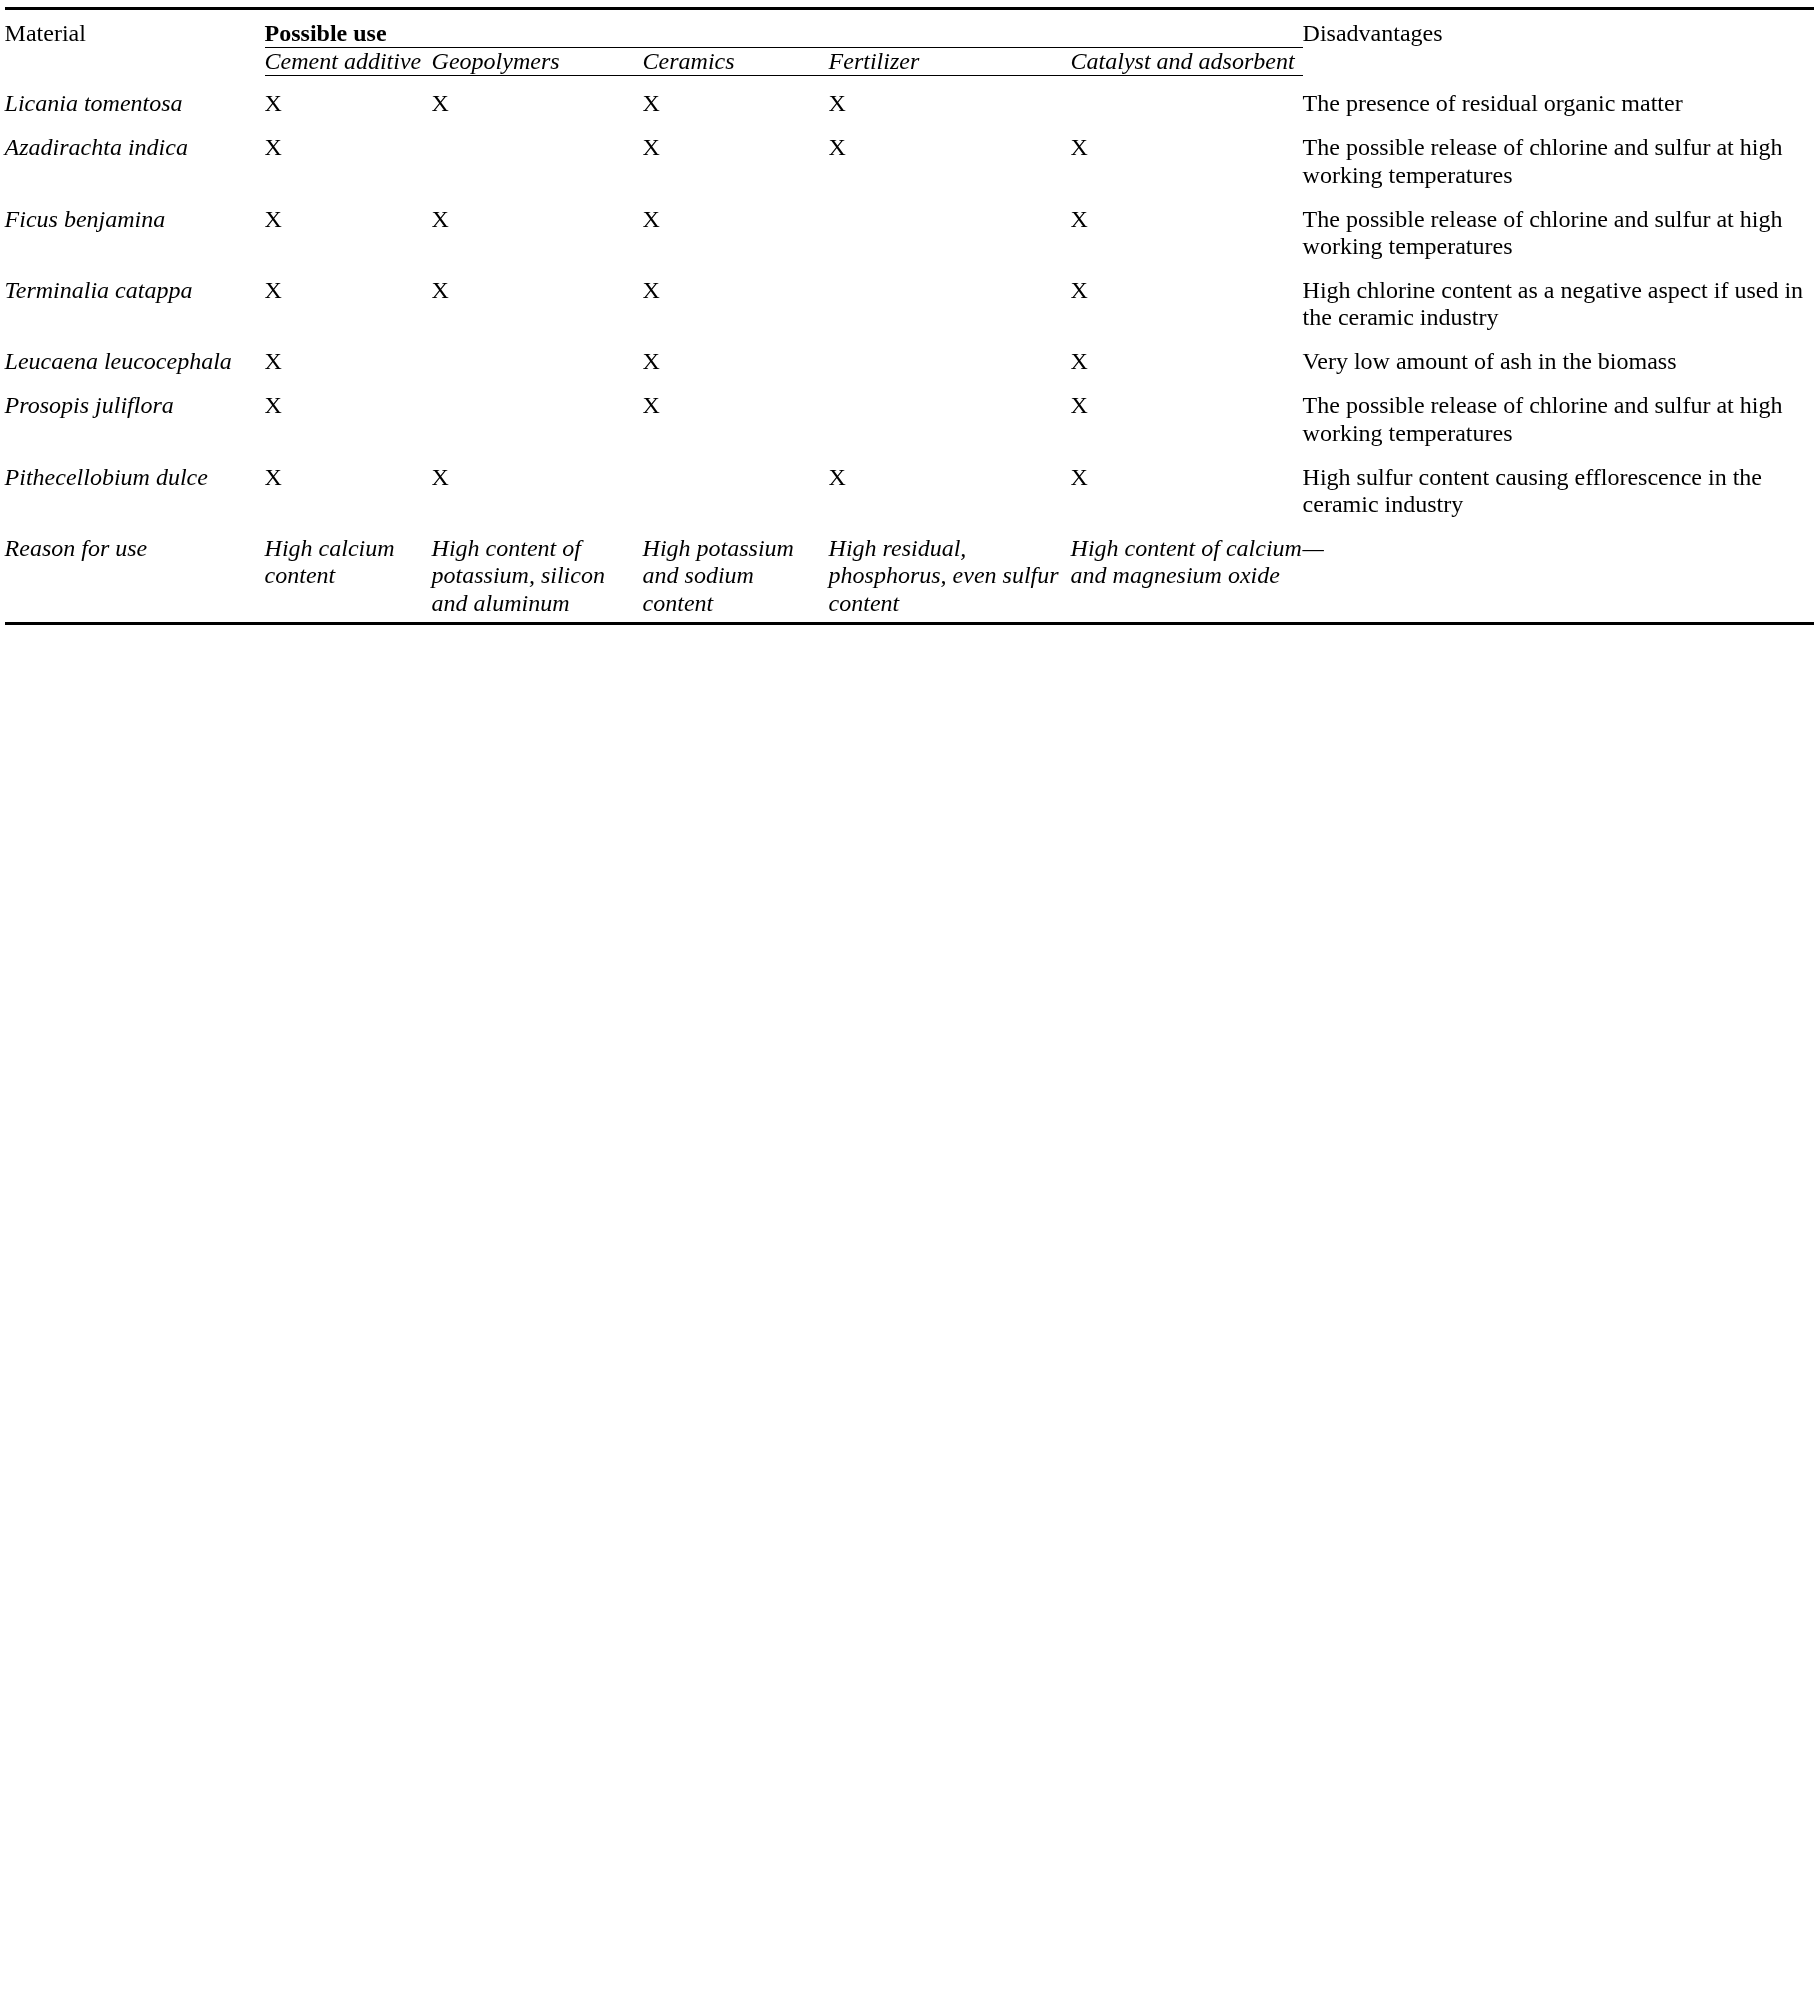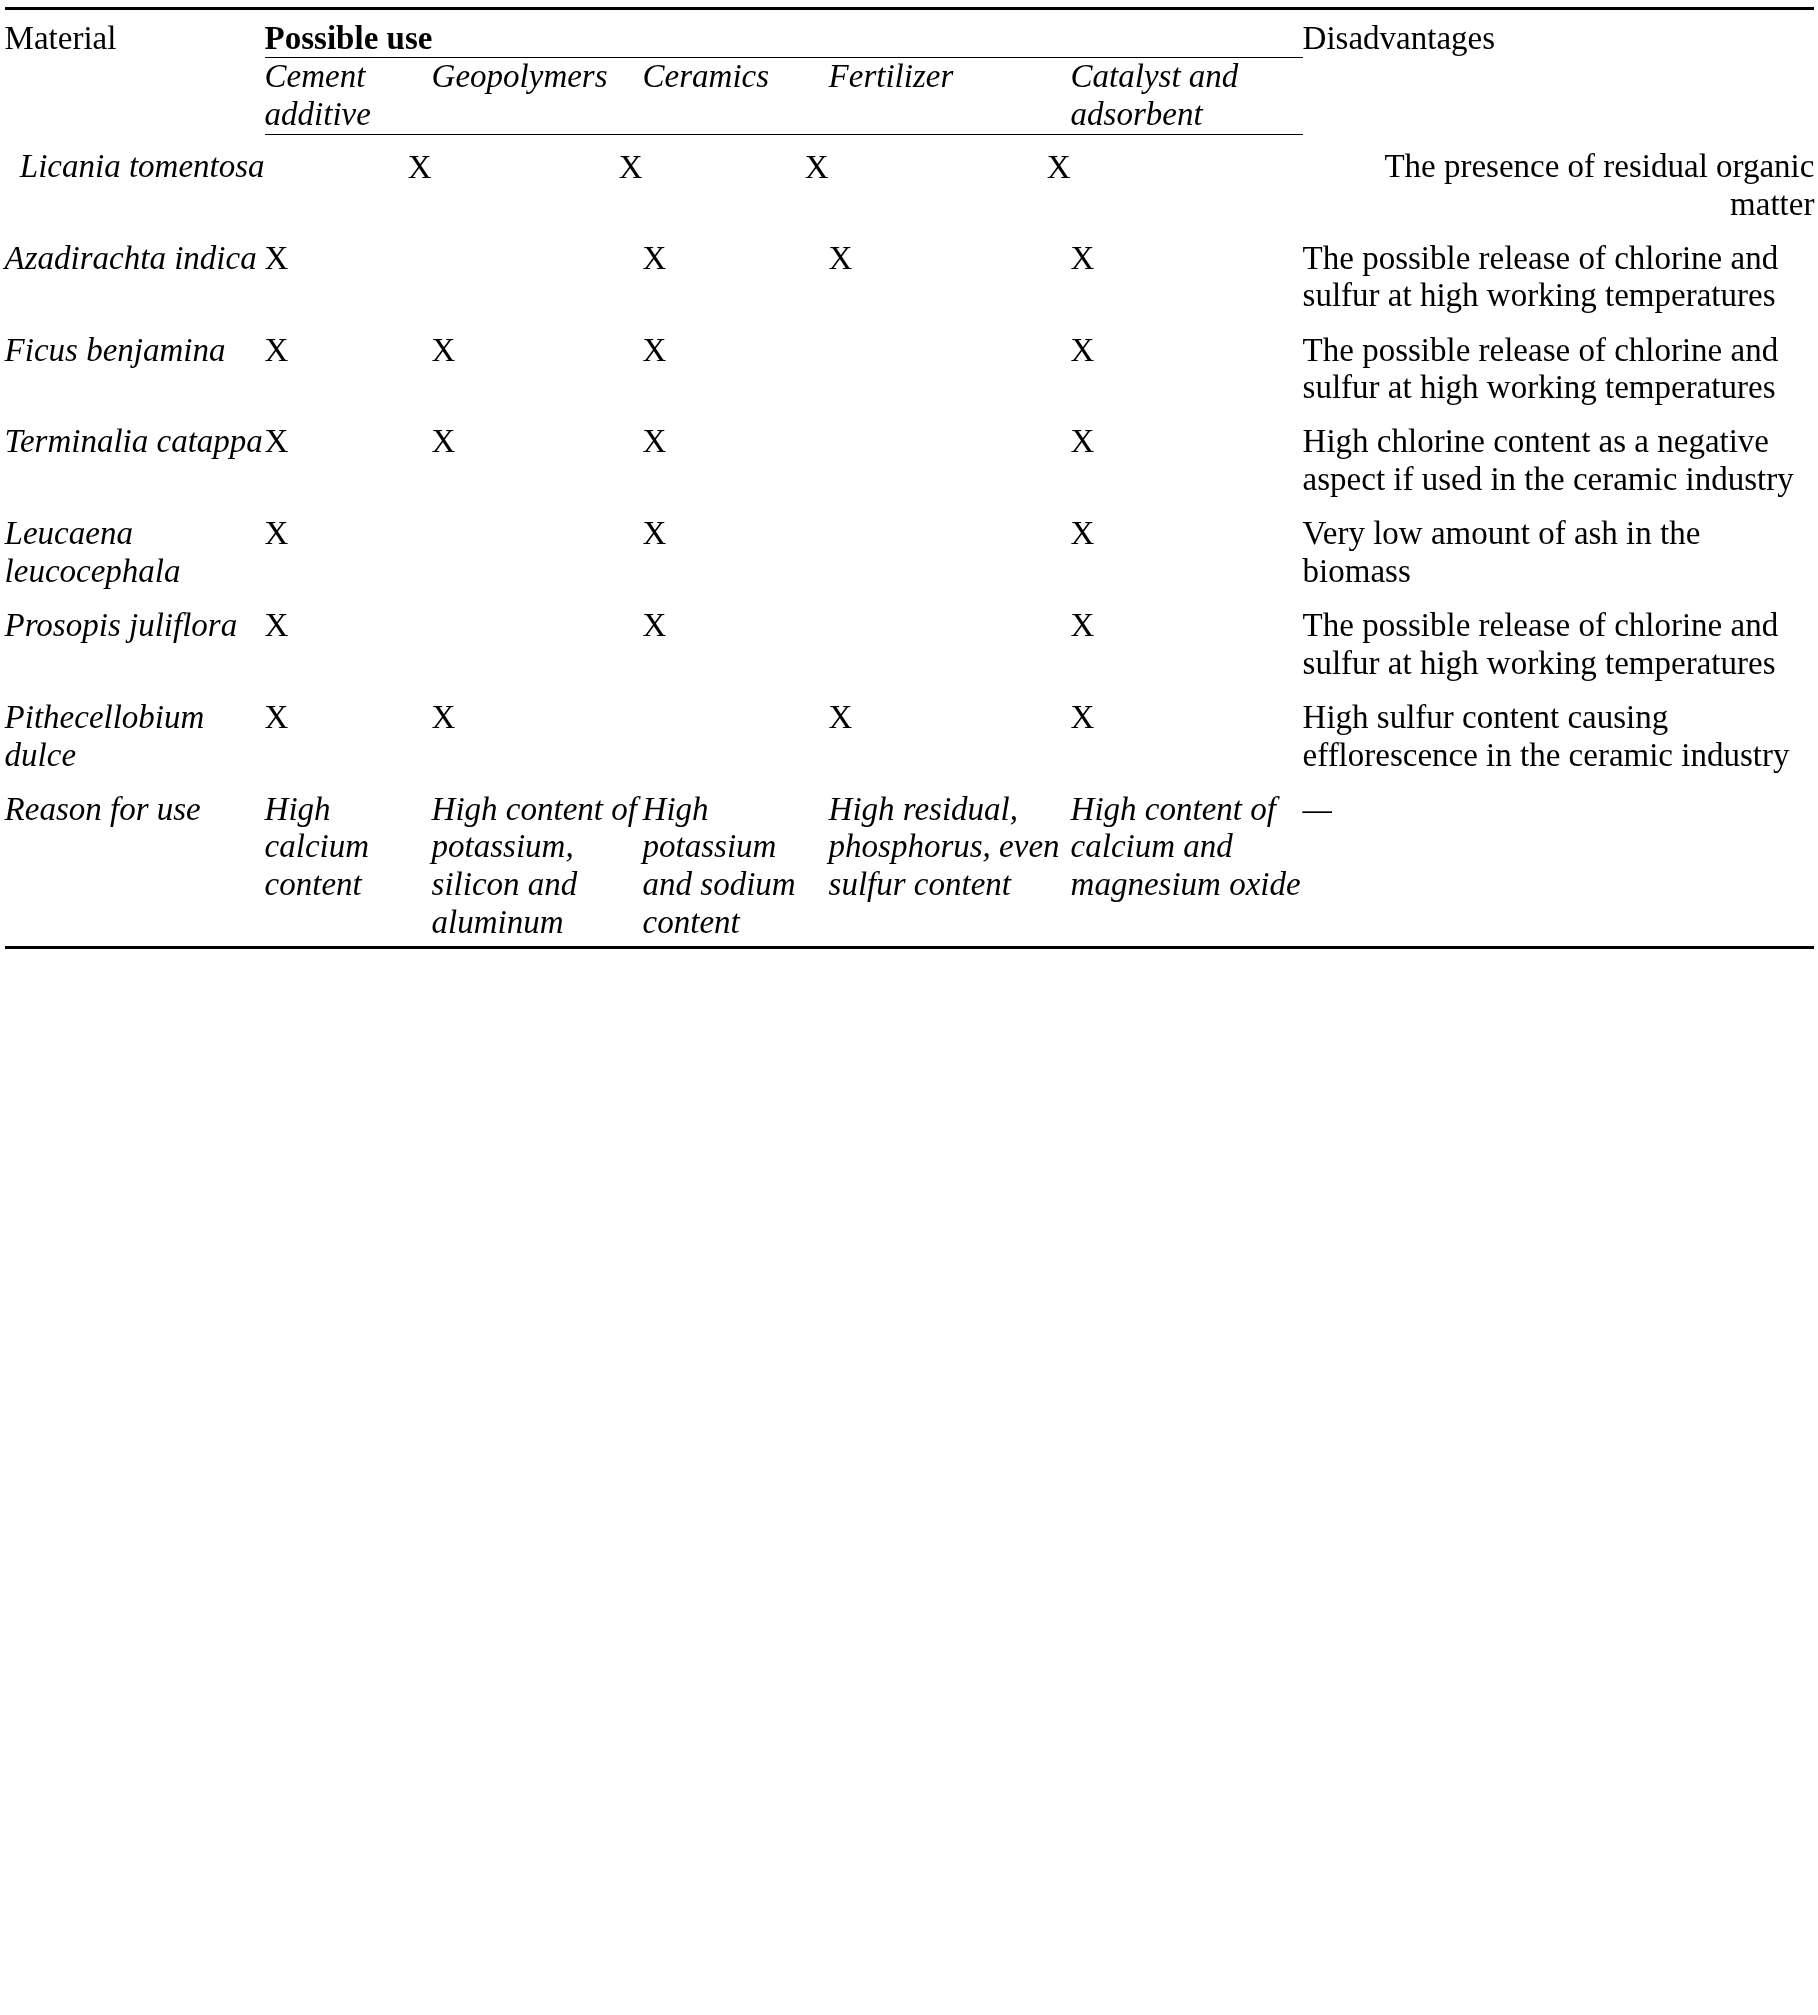--- a/index.html
+++ b/index.html
@@ -26,21 +26,21 @@
   }
   .caption .cap-label {
     font-weight: bold;
   }
   .caption .cap-text {
     font-weight: normal;
   }
   table.tbl {
     width: 100%;
     border-collapse: collapse;
-    font-size: 33px;
+    font-size: 24px;
     line-height: 1.14;
   }
   table.tbl td, table.tbl th {
     vertical-align: top;
     text-align: left;
     font-weight: normal;
     padding: 0;
   }
   
   .rule-top td {
@@ -71,21 +71,20 @@
   td.c-fert     { width: 242px; padding-right: 8.4px; }
   td.c-cat      { width: 232px; padding-right: 8.4px; }
   td.c-dis      { width: auto; padding-left: 6.5px; margin-left: 12px; }
 
   tbody.body-rows td {
     padding-top: 12px;
     padding-bottom: 4.6px;
   }
   tbody.body-rows tr:first-child td {
     padding-top: 14px;
-    text-align: right;
   }
   .material-name {
     font-style: italic;
   }
   .mark {
     font-style: normal;
   }
   .reason-label {
     font-style: italic;
   }

